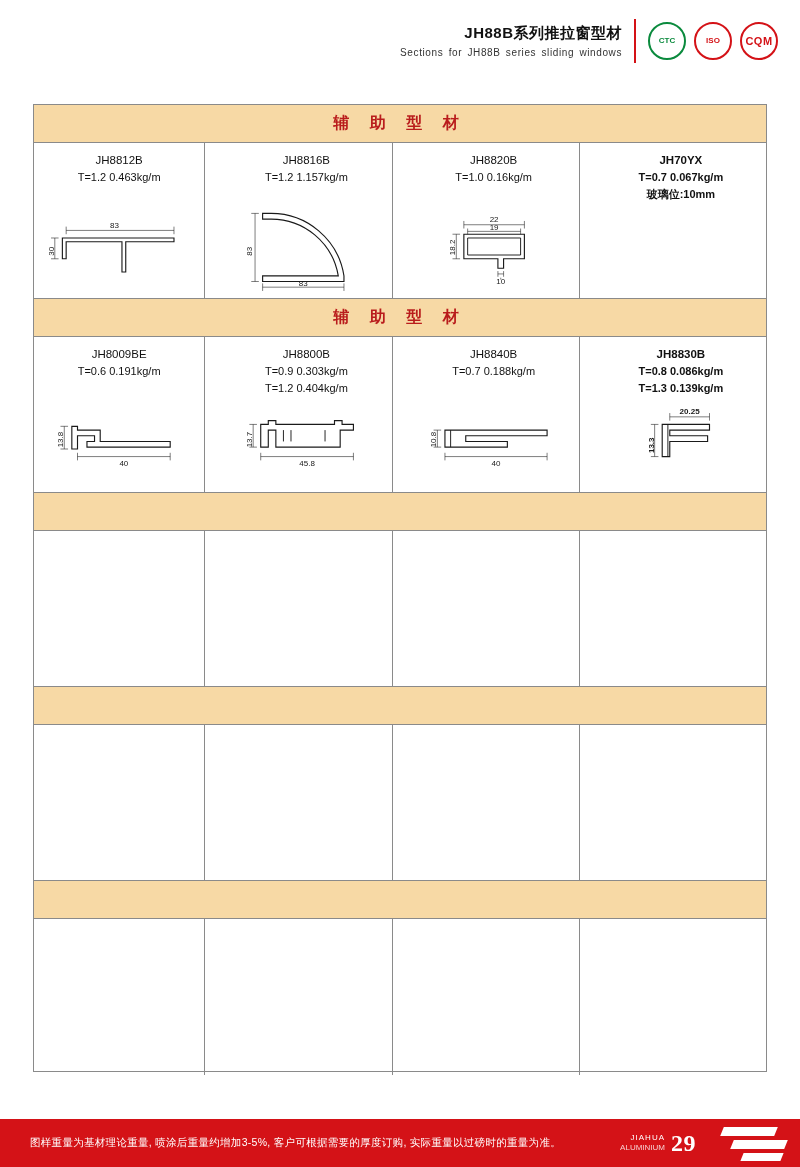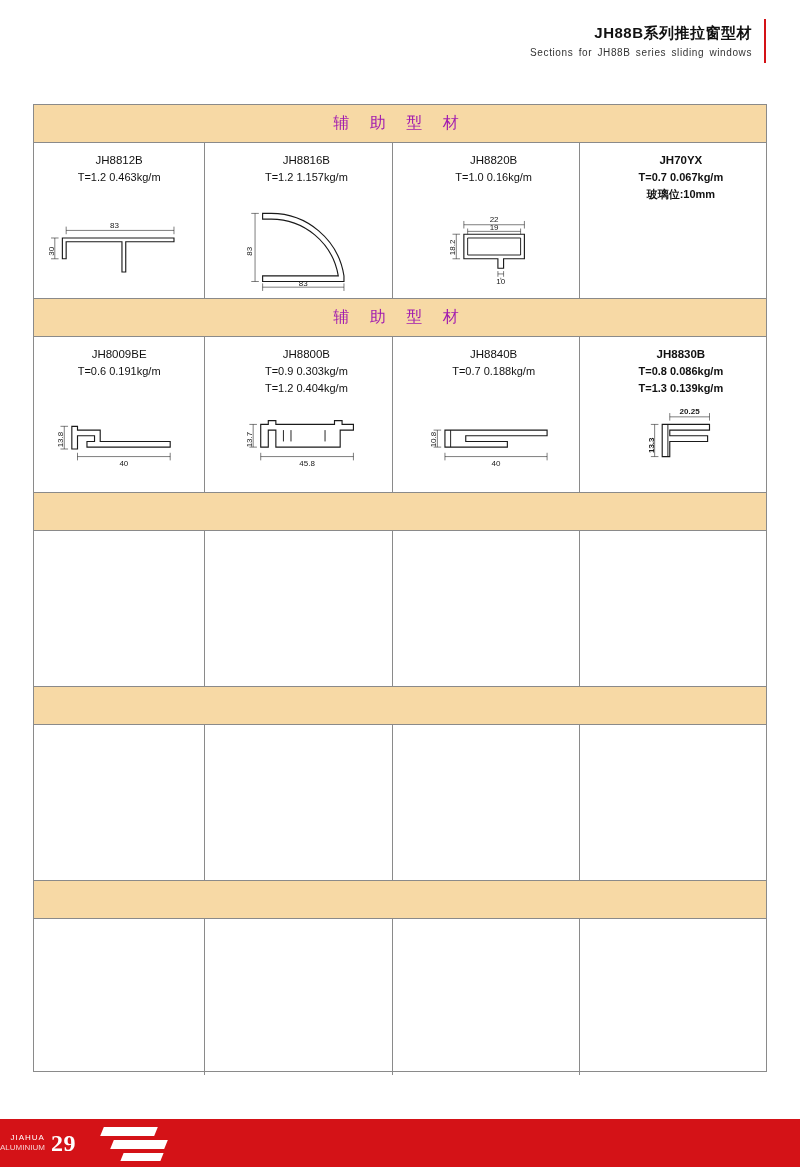--- a/index.html
+++ b/index.html
@@ -63,22 +63,22 @@
     left:33px;top:104px;
     width:734px;height:968px;
     border:1px solid #8a8a8a;
     box-sizing:border-box;
   }
   .band{
     height:38px;
     background:#f7d9a5;
     border-bottom:1px solid #8a8a8a;
     display:flex;align-items:center;justify-content:center;
-    font-size:16px;font-weight:normal;letter-spacing:8px;
-    color:#a21caf;
+    font-size:16px;font-weight:bold;letter-spacing:8px;
+    color:#b91c1c;
     box-sizing:border-box;
   }
   .band.empty{letter-spacing:0;}
   .row{
     display:flex;
     height:156px;
     border-bottom:1px solid #8a8a8a;
     box-sizing:border-box;
     gap:16px;
   }
@@ -153,20 +153,31 @@
 <body>
 
 <div class="page">
 
   <div class="header">
     <div class="header-titles">
       <div class="title-cn">JH88B系列推拉窗型材</div>
       <div class="title-en">Sections for JH88B series sliding windows</div>
     </div>
     <div class="header-divider"></div>
+    <div class="badges">
+      <div class="badge green">
+        <span>CTC</span>
+      </div>
+      <div class="badge">
+        <span>ISO</span>
+      </div>
+      <div class="badge">
+        <span class="badge-cqm">CQM</span>
+      </div>
+    </div>
   </div>
 
   <div class="sheet">
 
     <div class="band">辅 助 型 材</div>
     <div class="row">
 
       <div class="cell">
         <div class="cell-head">
           <div class="code">JH8812B</div>
@@ -363,20 +374,21 @@
           <div class="cell-head"></div>
         </div>
       <div class="cell">
           <div class="cell-head"></div>
         </div>
     </div>
 
   </div>
 
   <div class="footer">
+    <div class="footer-note">图样重量为基材理论重量, 喷涂后重量约增加3-5%, 客户可根据需要的厚度订购, 实际重量以过磅时的重量为准。</div>
     <div class="footer-brand">
       <div class="b1">JIAHUA</div>
       <div>ALUMINIUM</div>
     </div>
     <div class="footer-pageno">29</div>
     <div class="footer-mark">
       <i class="a"></i>
         <i class="b"></i>
         <i class="c"></i>
     </div>

